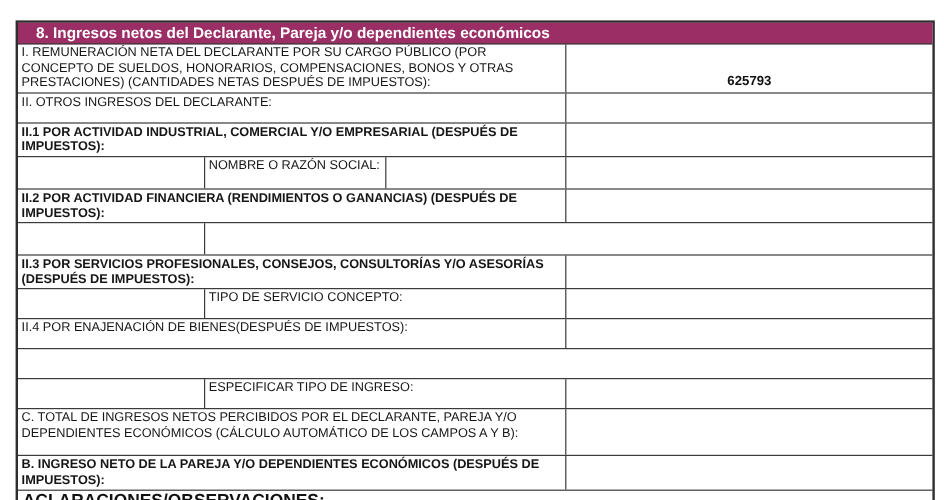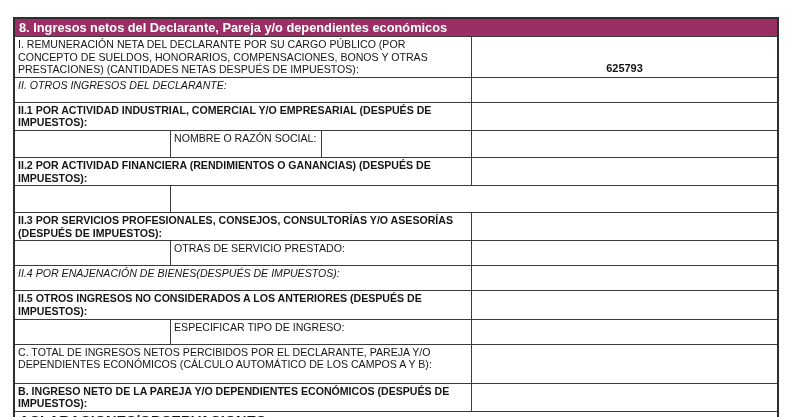--- a/index.html
+++ b/index.html
@@ -25,33 +25,33 @@
     padding:1px 3px;
     font-size:10.6px;line-height:12.6px;
     border-right:1px solid #3b3b3b;
   }
   .cell:last-child{border-right:none;}
   .label{color:#161616;}
   .value-cell{display:flex;align-items:center;justify-content:center;margin-top:22px;}
   .hdr{
     min-height:15px;
     display:flex;align-items:center;
-    padding:1px 4px;
+    padding:1px 15px;
     font-size:12.8px;font-weight:bold;
     border-bottom:1px solid #3b3b3b;
   }
   
   .w-value{width:305px;}
   .w-spacer{width:156px;}
   .w-nlabel{width:151px;}
   .w-nvalue{width:150px;}
   .w-tlabel{width:156px;}
   .flex1{flex:1;}
   
-  .h1{min-height:13px;font-style:italic;}
+  .h1{min-height:13px;}
   .h2{min-height:26px;font-weight:bold;}
   .h3{min-height:38px;}
   .bold-val{font-weight:bold;font-size:11px;}
   .aclaraciones{
     min-height:16px;
     font-size:14.5px;font-weight:bold;
     padding:1px 4px;line-height:16px;
     border-right:none;
   }
 </style>
@@ -97,32 +97,31 @@
       <div class="cell value-cell w-value"></div>
     </div>
 
     <div class="row">
       <div class="cell label flex1 h2">II.3 POR SERVICIOS PROFESIONALES, CONSEJOS, CONSULTORÍAS Y/O ASESORÍAS (DESPUÉS DE IMPUESTOS):</div>
       <div class="cell value-cell w-value"></div>
     </div>
 
     <div class="row">
       <div class="cell w-spacer h1"></div>
-      <div class="cell label flex1">OTRAS DE SERVICIO PRESTADO:</div>
+      <div class="cell label flex1">TIPO DE SERVICIO CONCEPTO:</div>
       <div class="cell value-cell w-value"></div>
     </div>
 
     <div class="row">
       <div class="cell label flex1 h1">II.4 POR ENAJENACIÓN DE BIENES(DESPUÉS DE IMPUESTOS):</div>
       <div class="cell value-cell w-value"></div>
     </div>
 
 
     <div class="row">
-      <div class="cell label flex1 h2">II.5 OTROS INGRESOS NO CONSIDERADOS A LOS ANTERIORES (DESPUÉS DE IMPUESTOS):</div>
       <div class="cell value-cell w-value"></div>
     </div>
 
     <div class="row">
       <div class="cell w-spacer h1"></div>
       <div class="cell label flex1">ESPECIFICAR TIPO DE INGRESO:</div>
       <div class="cell value-cell w-value"></div>
     </div>
 
 

